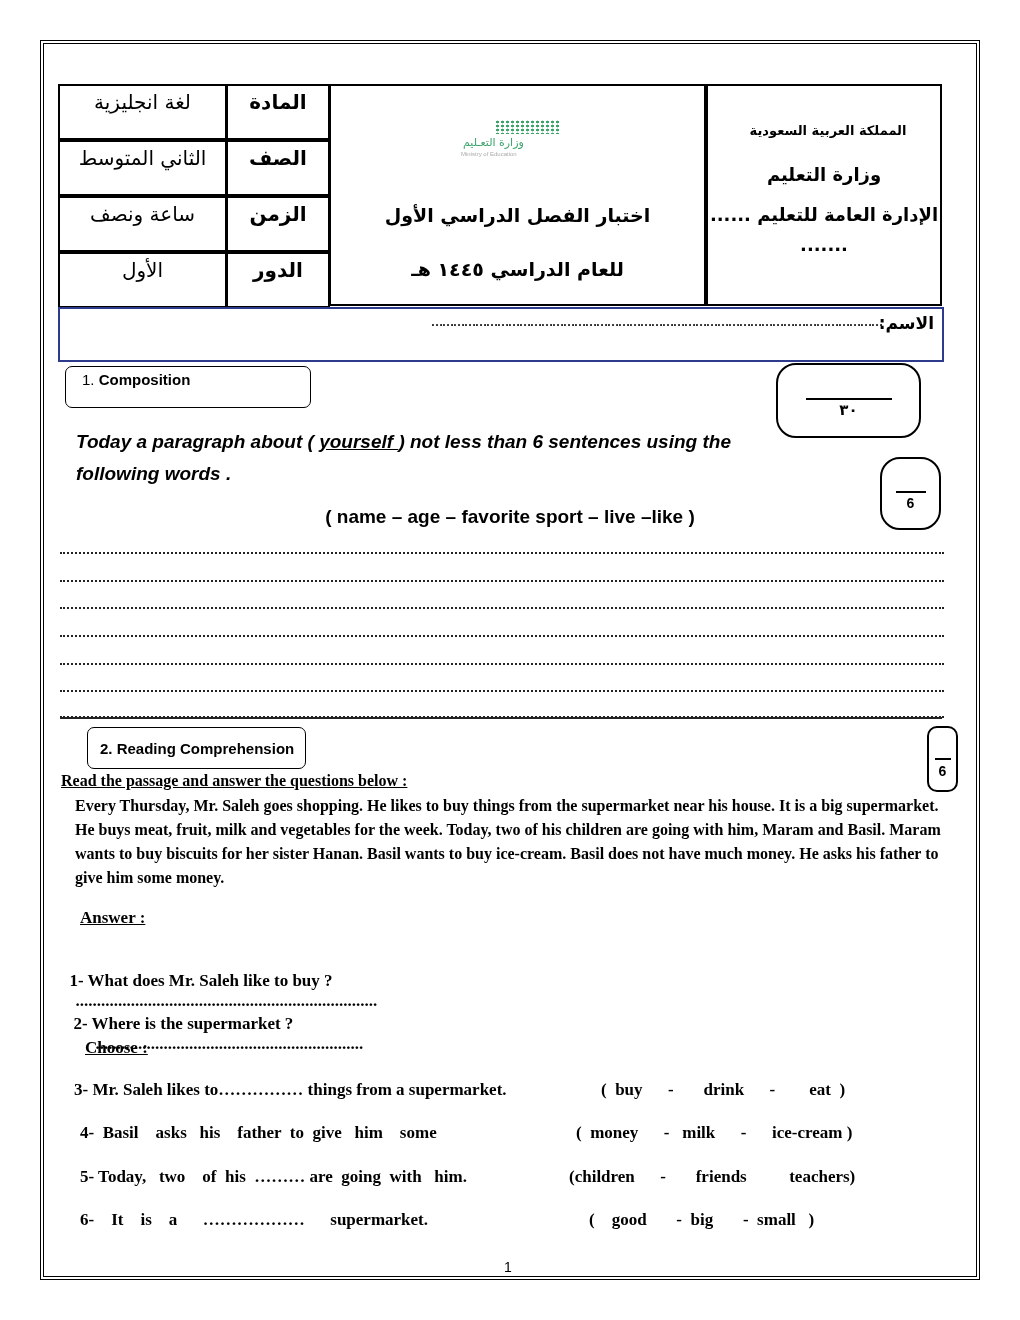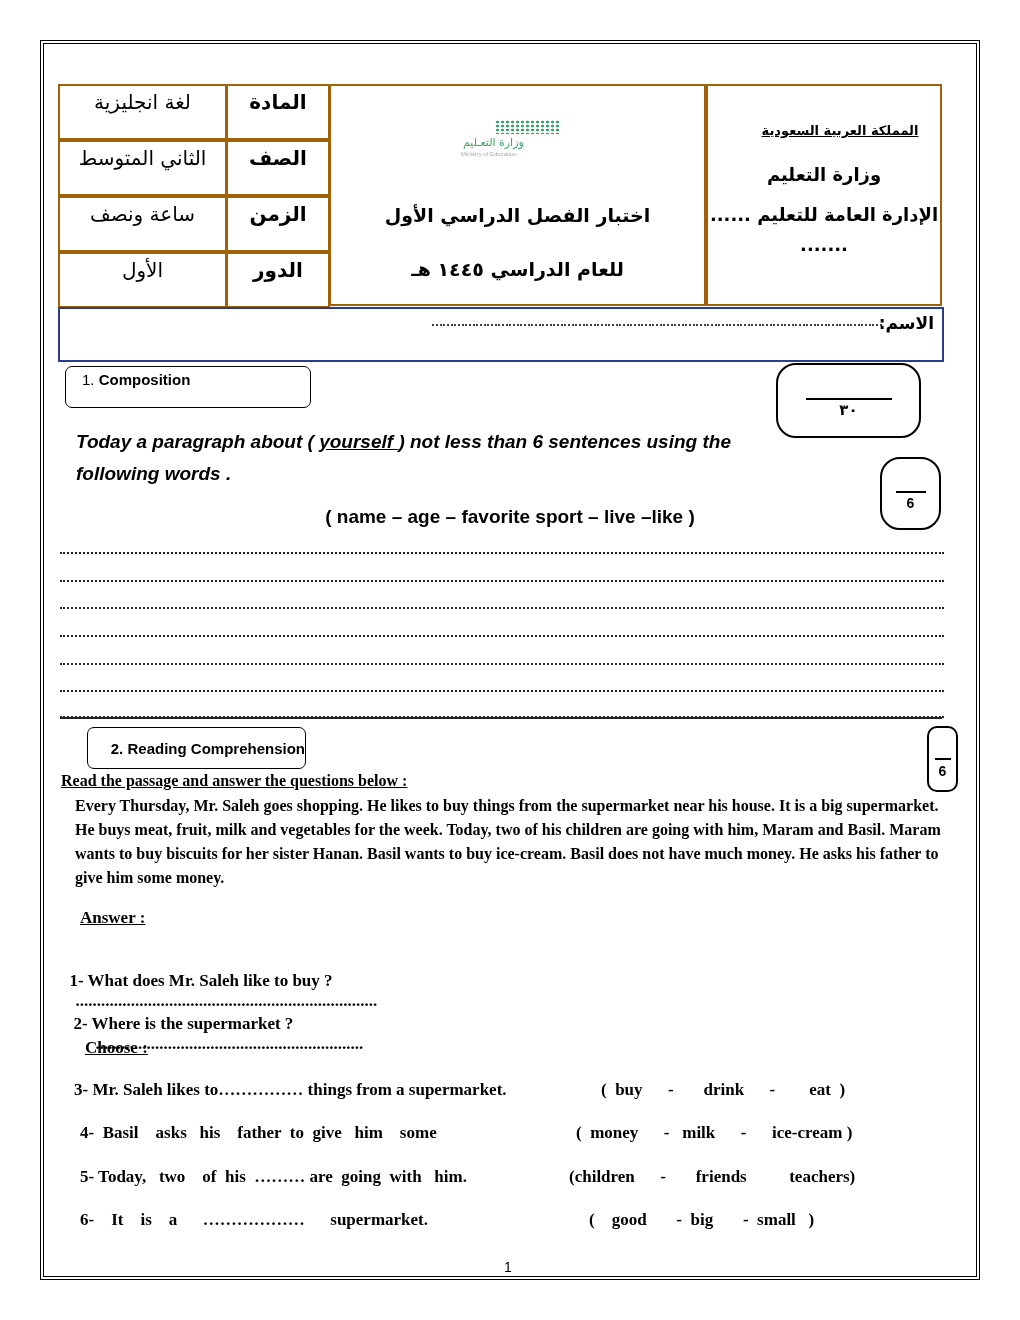--- a/index.html
+++ b/index.html
@@ -1,37 +1,37 @@
 <!DOCTYPE html>
 <html><head>
 <meta charset="utf-8">
 <style>
   html, body { margin:0; padding:0; background:#fff; }
   body { width:1020px; height:1320px; position:relative; overflow:hidden; font-family:"Liberation Serif", serif; color:#000; }
   .page-border { position:absolute; left:40px; top:40px; width:938px; height:1238px; border:1px solid #000; }
   .page-border-inner { position:absolute; left:43px; top:43px; width:932px; height:1232px; border:1px solid #000; }
-  .cell { position:absolute; border:2px solid #a16207; box-sizing:border-box; background:#fff; }
+  .cell { position:absolute; border:2px solid #000000; box-sizing:border-box; background:#fff; }
   .ar { font-family:"DejaVu Sans", sans-serif; direction:rtl; text-align:center; }
   .val-cell { font-size:20px; padding-top:4px; }
   .lbl-cell { font-size:20px; font-weight:bold; padding-top:4px; }
   .center-cell { left:329px; top:84px; width:377px; height:222px; }
   .right-cell { left:706px; top:84px; width:236px; height:222px; }
   .name-row { position:absolute; left:58px; top:307px; width:886px; height:55px; border:2px solid #2e3a8c; box-sizing:border-box; }
 
   .logo { position:absolute; left:120px; top:28px; width:120px; height:60px; }
   .logo .dots { position:absolute; left:44px; top:6px; width:64px; height:14px;
     background-image: radial-gradient(circle, #3aa46b 1.3px, transparent 1.6px);
     background-size:5px 4px; }
   .logo .ar-name { position:absolute; left:12px; top:22px; font-size:11px; color:#3aa46b; font-family:"DejaVu Sans", sans-serif; direction:rtl; }
   .logo .en-name { position:absolute; left:10px; top:37px; font-size:6px; color:#aaa; font-family:"Liberation Sans", sans-serif; }
 
   .title1 { position:absolute; left:0; width:100%; top:118px; font-size:19px; font-weight:bold; }
   .title2 { position:absolute; left:0; width:100%; top:172px; font-size:19px; font-weight:bold; }
 
-  .r1 { position:absolute; left:16px; width:100%; top:37px; font-size:13px; font-weight:bold;text-decoration:underline; }
+  .r1 { position:absolute; left:4px; width:100%; top:37px; font-size:13px; font-weight:bold; }
   .r2 { position:absolute; left:0; width:100%; top:78px; font-size:18px; font-weight:bold; }
   .r3 { position:absolute; left:0; width:100%; top:118px; font-size:18px; font-weight:bold; }
   .r4 { position:absolute; left:0; width:100%; top:148px; font-size:18px; font-weight:bold; }
 
   .name-label { position:absolute; right:8px; top:4px; font-size:17px; font-weight:bold; font-family:"DejaVu Sans", sans-serif; direction:rtl; }
   .name-dots { position:absolute; right:60px; top:6px; width:500px; font-size:12px; overflow:hidden; white-space:nowrap; letter-spacing:-1px; text-align:right; font-weight:bold; }
 
   .sec-box { position:absolute; border:1.5px solid #000; border-radius:7px; background:#fff; font-family:"Liberation Sans", sans-serif; font-size:15px; box-sizing:border-box; }
   .score-box { position:absolute; border:2px solid #000; border-radius:20px; box-sizing:border-box; text-align:center; font-family:"Liberation Sans", sans-serif; }
   .score-line { position:absolute; height:2px; background:#000; }
@@ -119,21 +119,21 @@
   <div class="dotline" style="top:548px;"></div>
   <div class="dotline" style="top:576px;"></div>
   <div class="dotline" style="top:603px;"></div>
   <div class="dotline" style="top:631px;"></div>
   <div class="dotline" style="top:659px;"></div>
   <div class="dotline" style="top:686px;"></div>
   <div class="dotline" style="top:712px;"></div>
 </div>
 <div class="rule"></div>
 
-<div class="sec-box" style="left:87px;top:727px;width:219px;height:42px;padding:12px 0 0 12px;text-align:right;">
+<div class="sec-box" style="left:87px;top:727px;width:219px;height:42px;padding:12px 0 0 12px;">
   <b>2.</b>
   <b>Reading Comprehension</b>
 </div>
 
 <div class="score-box" style="left:927px;top:726px;width:31px;height:66px;border-radius:10px;">
   <div class="score-line" style="left:6px;top:30px;width:16px;"></div>
   <div class="score-num" style="top:35px;font-size:14px;">6</div>
 </div>
 
 <div class="read-title">Read the passage and answer the questions below :</div>

